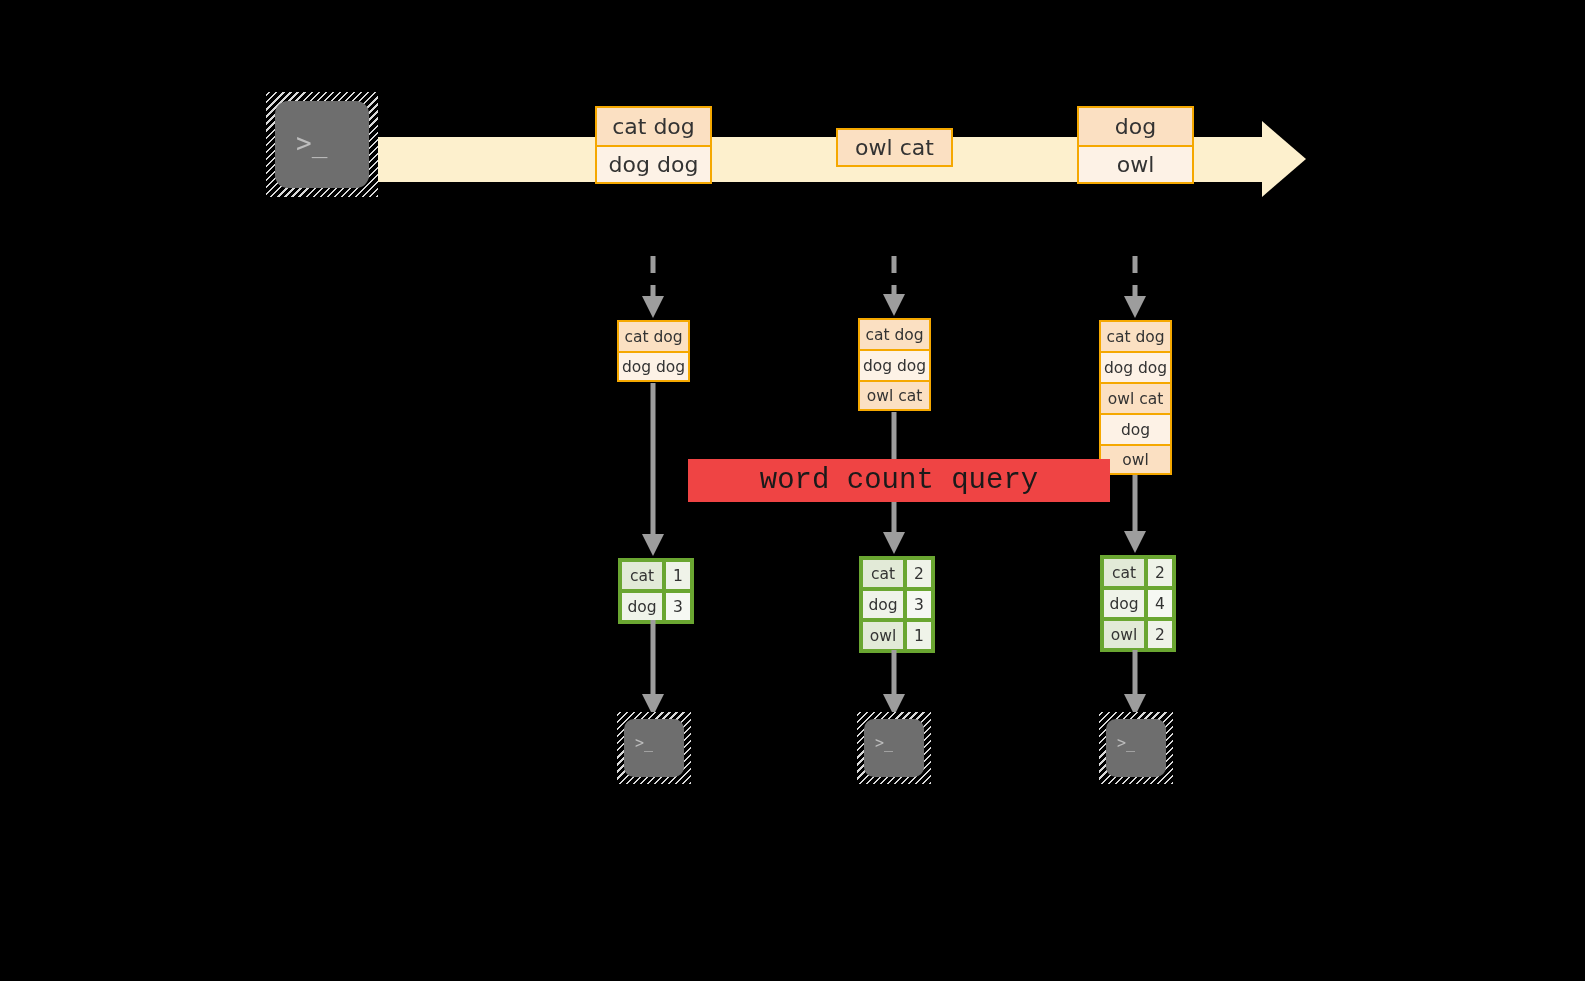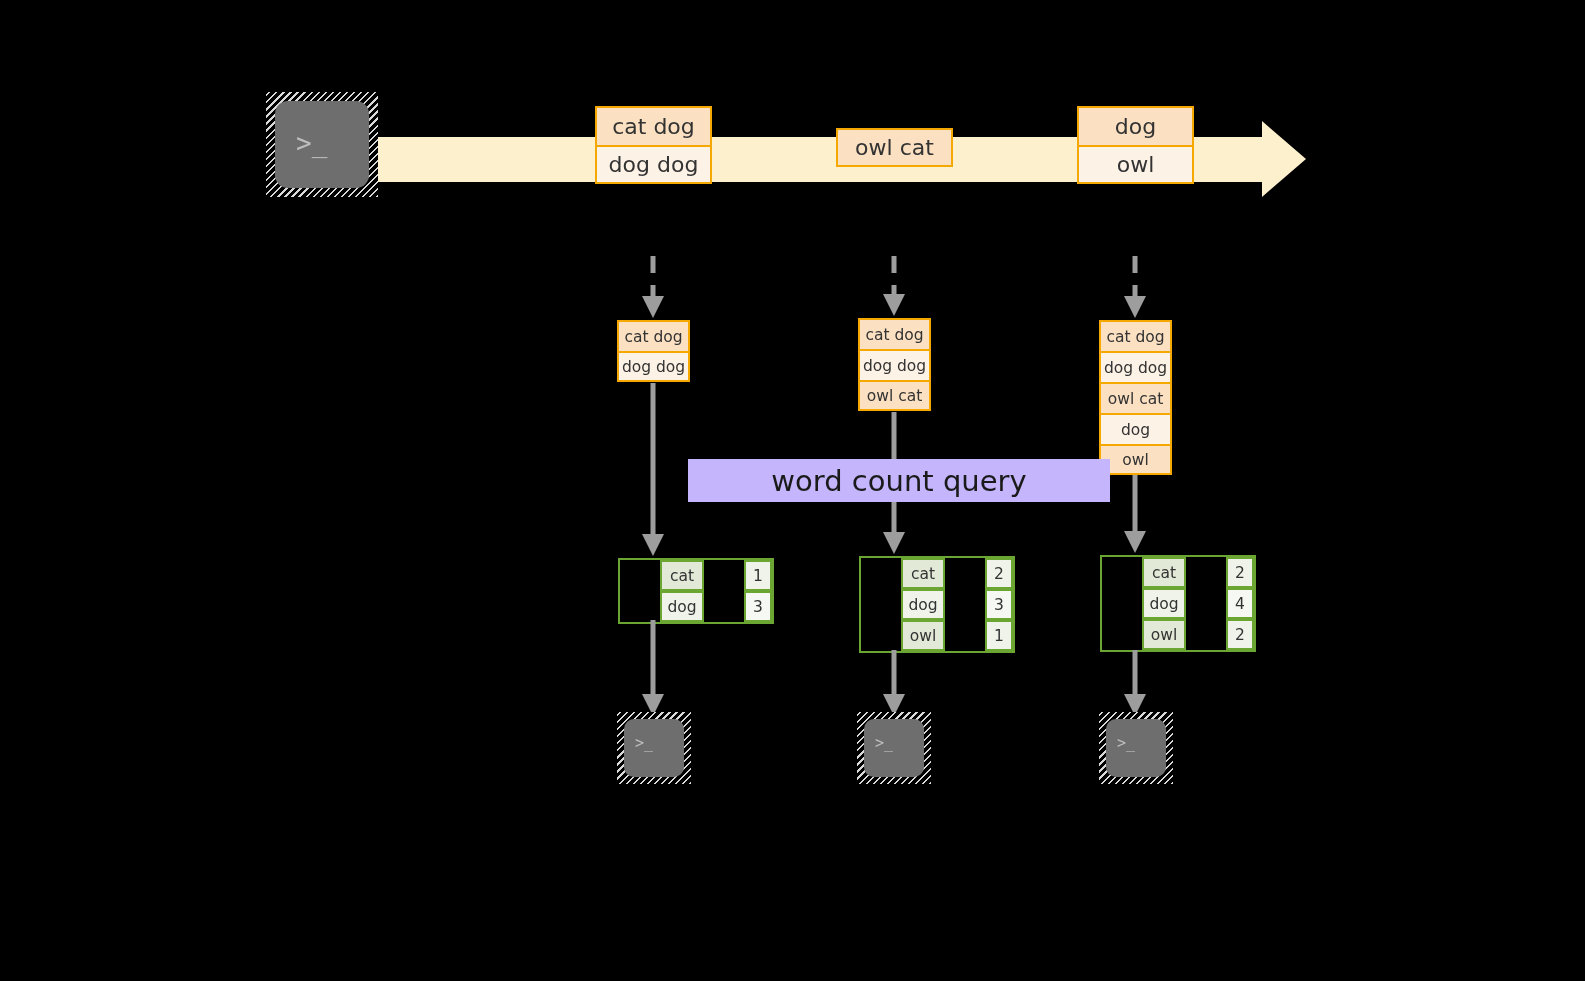--- a/index.html
+++ b/index.html
@@ -68,21 +68,20 @@
     border:2.4px solid #6aa631;
     border-collapse:collapse;
   }
   .res .row{display:flex;}
   .res .cell{
     box-sizing:border-box;
     border:2.4px solid #6aa631;
     display:flex;align-items:center;justify-content:center;
     color:#333;
     white-space:nowrap;
-    margin-left:40px;
   }
   .res .cell.w{background:#e2ead7;}
   .res .cell.n{background:#eff3e9;}
   .res .row.alt .cell.w{background:#eff3e9;}
   .res .row.alt .cell.n{background:#f6f8f3;}
 
   
   .conn{position:absolute;}
   .conn .shaft{
     position:absolute;left:50%;top:0;
@@ -99,24 +98,25 @@
     transform:translateX(-50%);
     width:0;height:0;
     border-left:11px solid transparent;
     border-right:11px solid transparent;
     border-top:22px solid #9d9d9d;
   }
 
   
   .qlabel{
     position:absolute;
-    background:#c4b5fd;
+    background:#ef4444;
     display:flex;align-items:center;justify-content:center;
     color:#1a1a1a;
     white-space:nowrap;
+    font-family:Liberation Mono, monospace;
   }
 </style>
 </head>
 <body>
 
 <div id="stage">
 
   <div class="stream-band" style="left:368px;top:137px;width:900px;height:45px;"></div>
   <div class="stream-head" style="left:1262px;top:121px;"></div>
 

